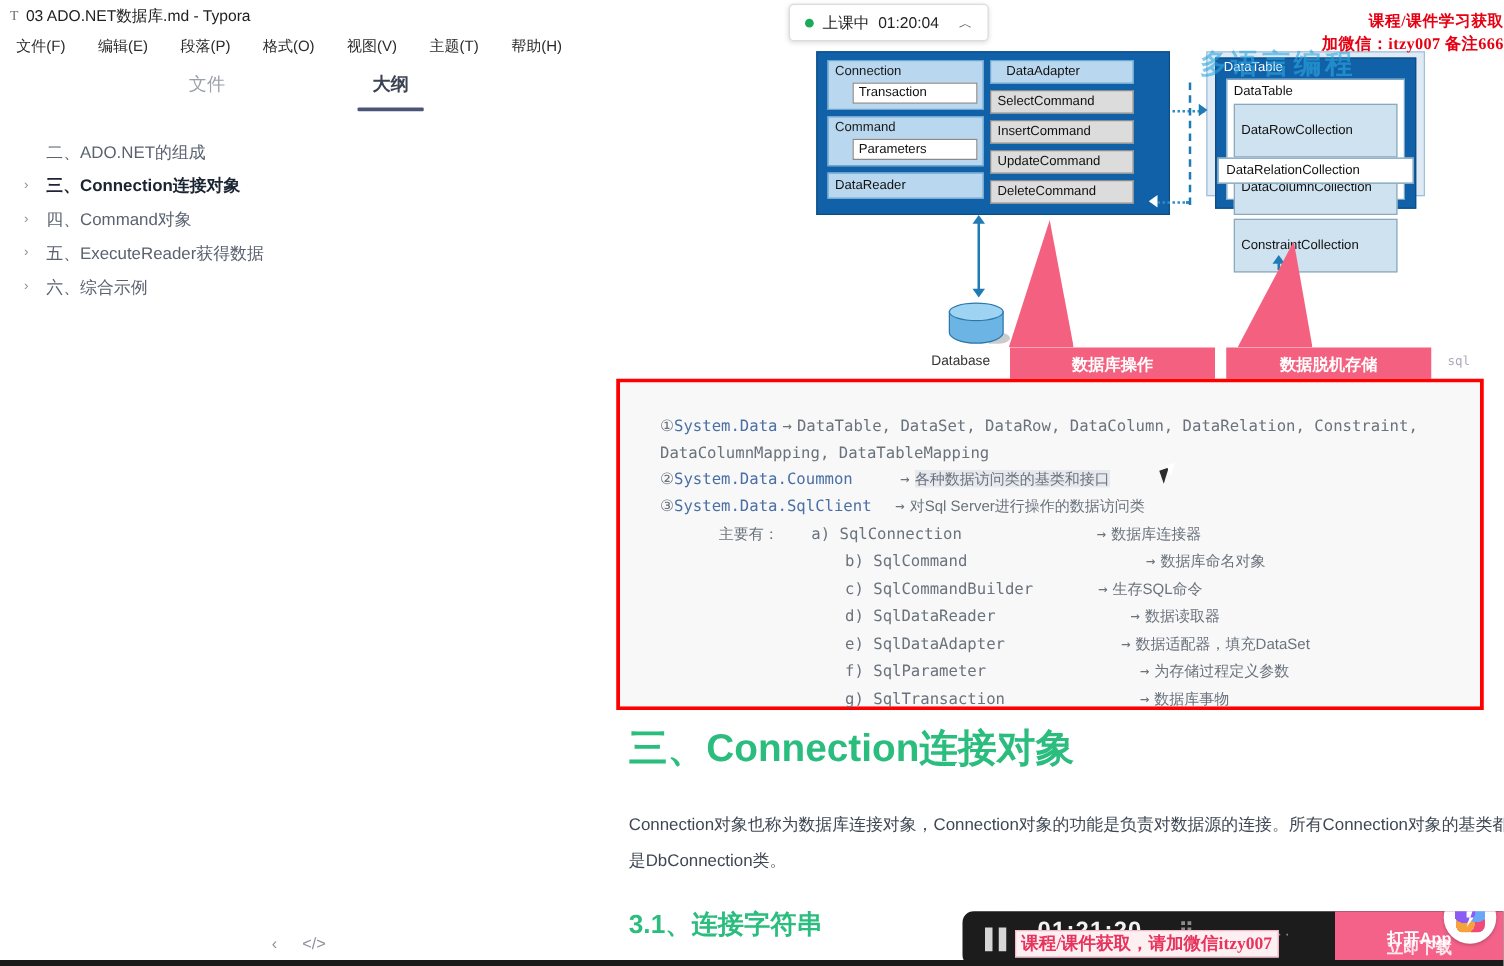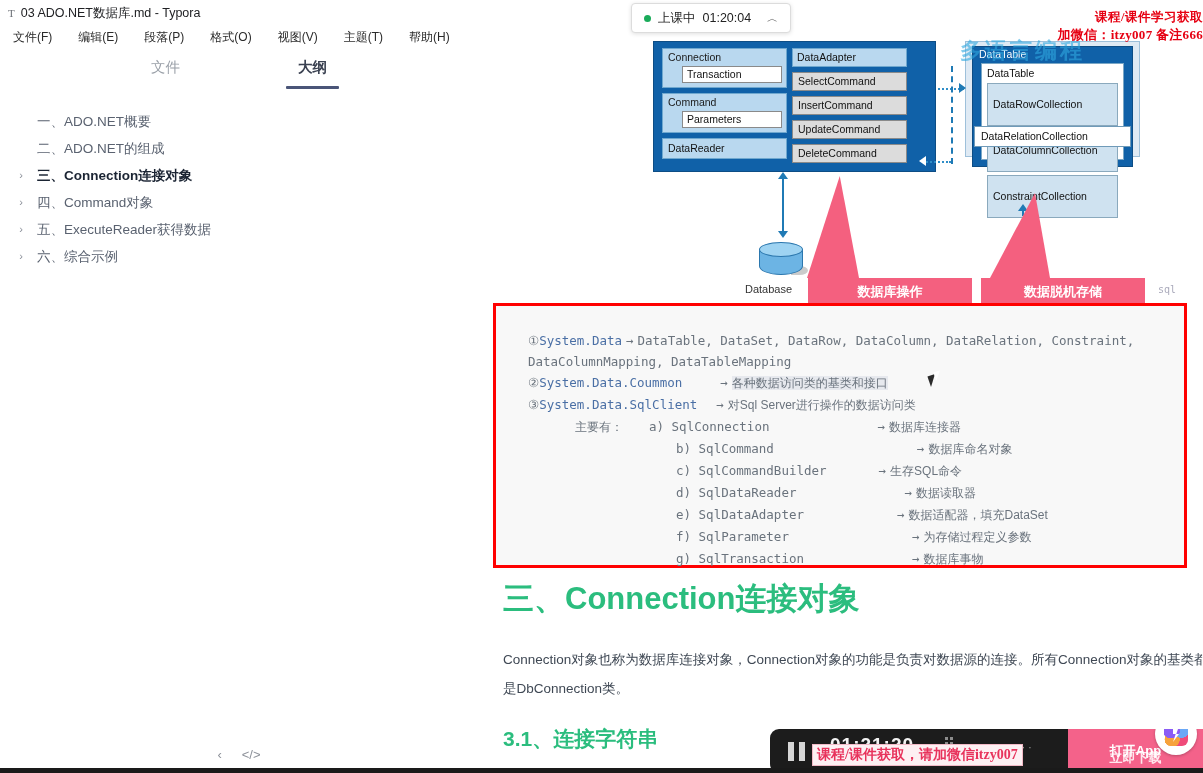--- a/index.html
+++ b/index.html
@@ -333,24 +333,20 @@
     <div class="menu-item">帮助(H)</div>
   </div>
 
   <div class="sidebar">
     <div class="side-tabs">
       <div class="side-tab">文件</div>
       <div class="side-tab active">大纲</div>
     </div>
 
     <div class="outline">
-      <div class="outline-row">
-        <span class="chev blank">›</span>
-        <span class="outline-label">一、ADO.NET概要</span>
-      </div>
       <div class="outline-row">
         <span class="chev blank">›</span>
         <span class="outline-label">二、ADO.NET的组成</span>
       </div>
       <div class="outline-row current">
         <span class="chev">›</span>
         <span class="outline-label">三、Connection连接对象</span>
       </div>
       <div class="outline-row">
         <span class="chev">›</span>
@@ -396,21 +392,21 @@
             <div class="dg-grp-title">Connection</div>
             <div class="dg-sub">Transaction</div>
           </div>
           <div class="dg-grp">
             <div class="dg-grp-title">Command</div>
             <div class="dg-sub">Parameters</div>
           </div>
           <div class="dg-plain">DataReader</div>
         </div>
         <div class="prov-col-r">
-          <div class="dg-grp-title" style="color:#111;background:#b9d8ef;border:1px solid #6fa8cf;padding:2px 4px;margin-bottom:5px;">DataAdapter</div>
+          <div class="dg-grp-title" style="color:#111;background:#b9d8ef;border:1px solid #6fa8cf;padding:2px 12px;margin-bottom:5px;">DataAdapter</div>
           <div class="dg-flat">SelectCommand</div>
           <div class="dg-flat">InsertCommand</div>
           <div class="dg-flat">UpdateCommand</div>
           <div class="dg-flat">DeleteCommand</div>
         </div>
       </div>
 
       <div class="ds-box">
         <div class="ds-inner">
           <div class="ds-title">DataTable</div>

